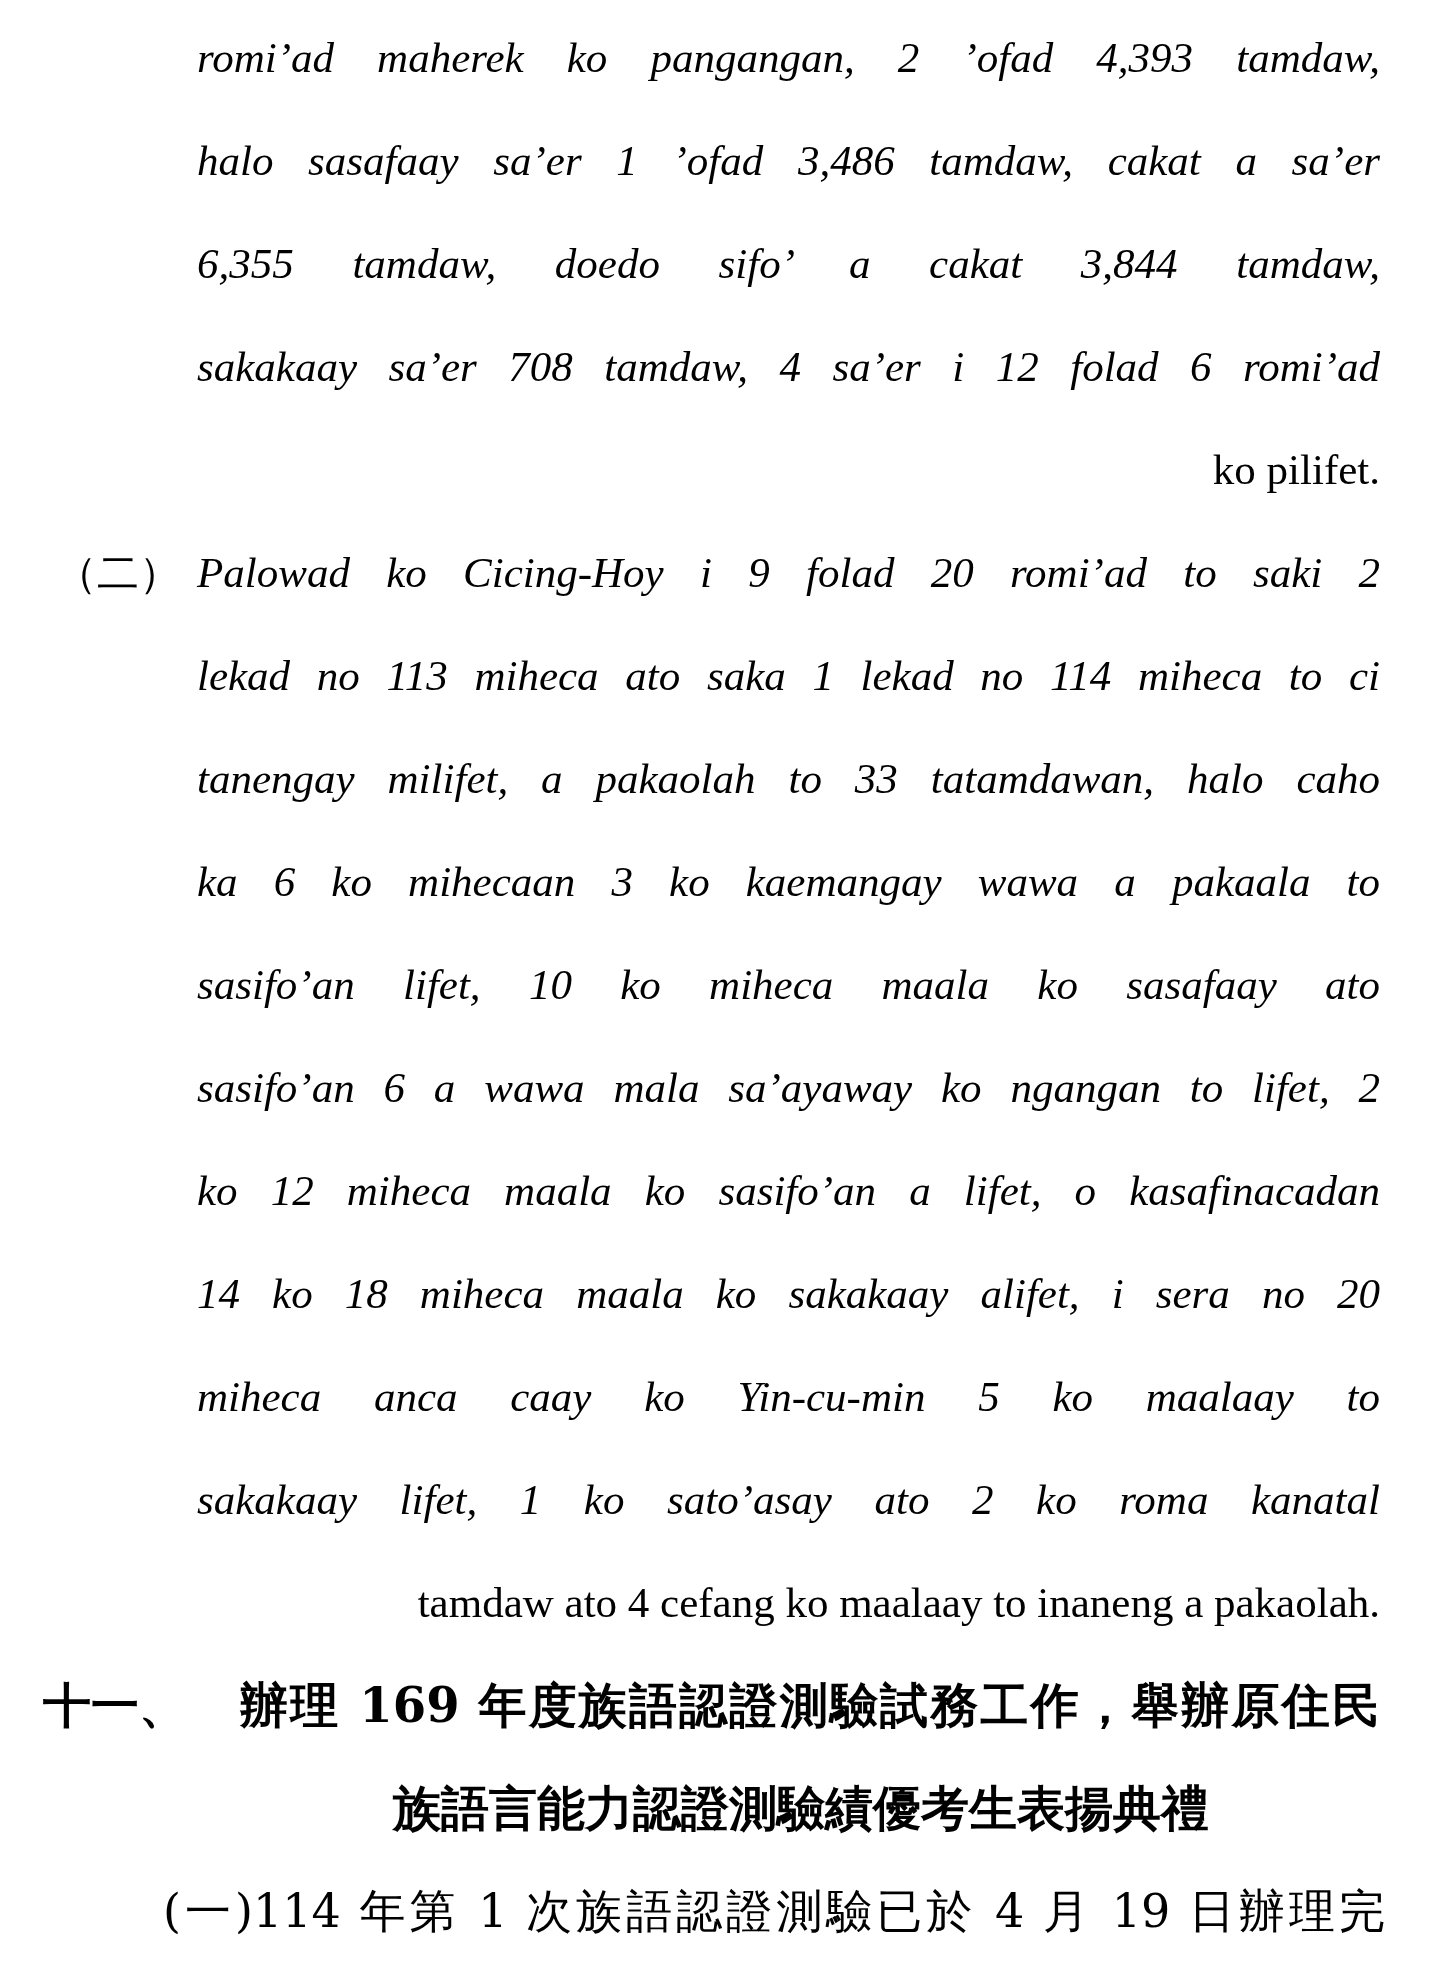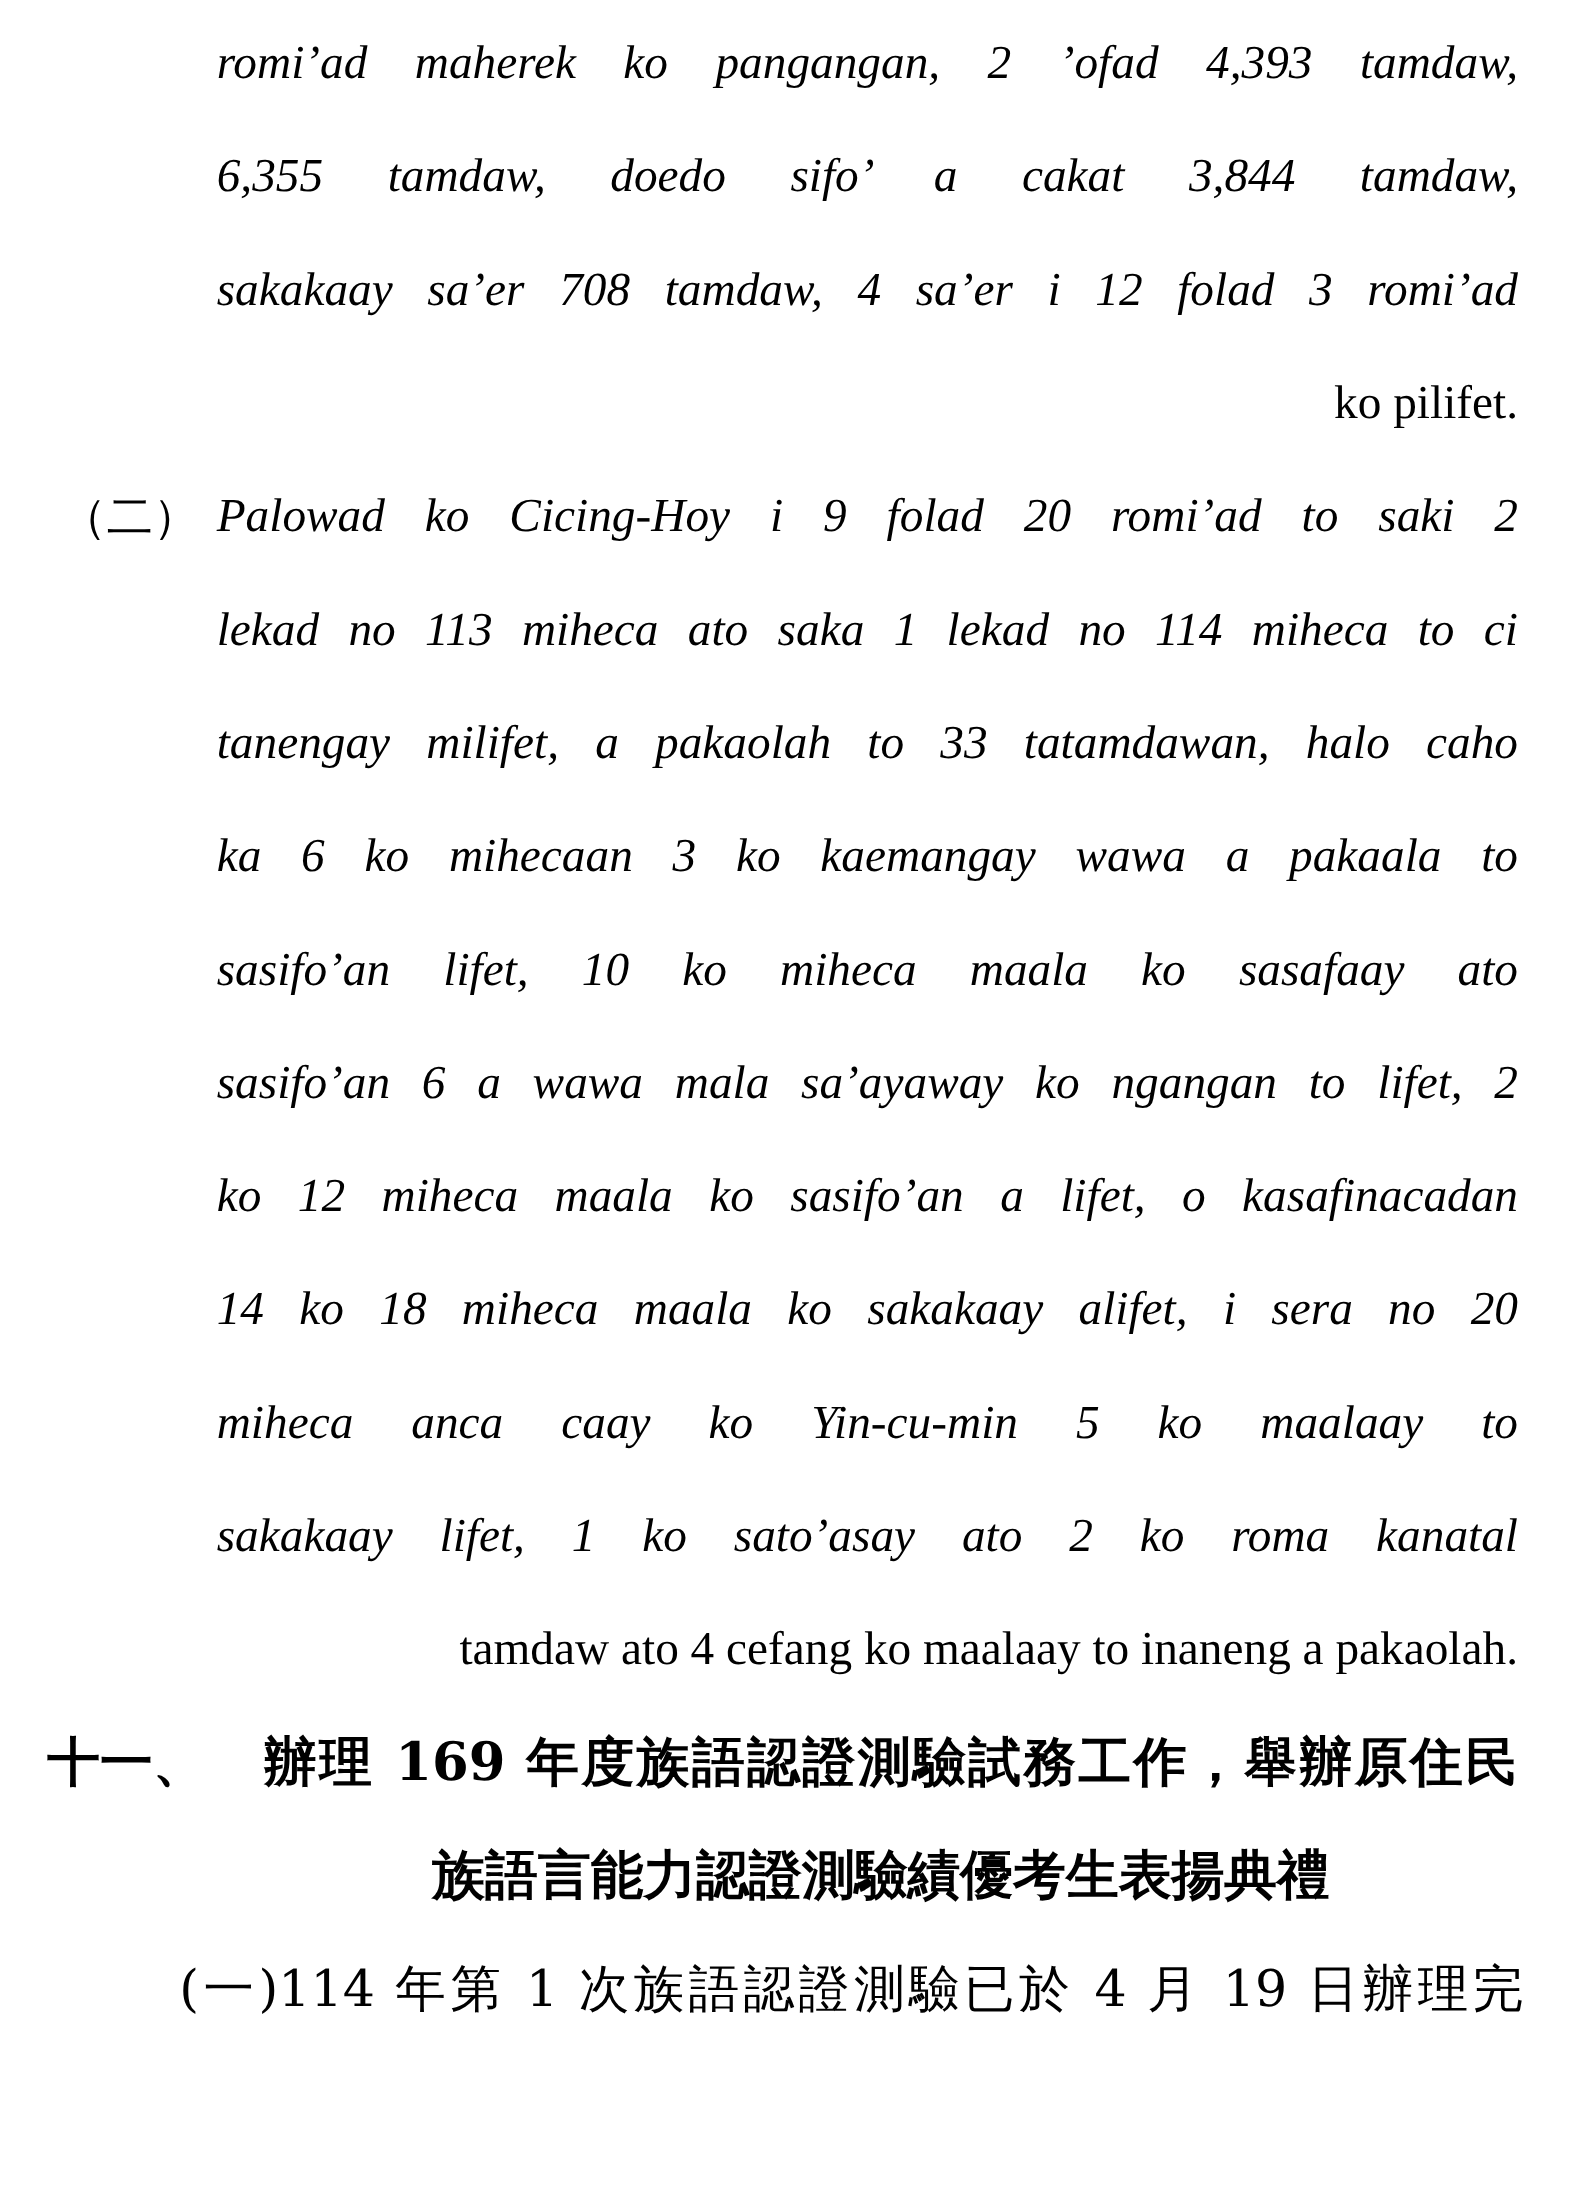--- a/index.html
+++ b/index.html
@@ -94,22 +94,23 @@
     text-align-last: justify;
   }
 </style>
 </head>
 <body>
 
 <div class="doc">
 
   <div>
     <div class="latin-line just">romi’ad maherek ko pangangan, 2 ’ofad 4,393 tamdaw,</div>
+    <div class="latin-line just">halo sasafaay sa’er 1 ’ofad 3,486 tamdaw, cakat a sa’er</div>
     <div class="latin-line just">6,355 tamdaw, doedo sifo’ a cakat 3,844 tamdaw,</div>
-    <div class="latin-line just">sakakaay sa’er 708 tamdaw, 4 sa’er i 12 folad 3 romi’ad</div>
+    <div class="latin-line just">sakakaay sa’er 708 tamdaw, 4 sa’er i 12 folad 6 romi’ad</div>
     <div class="latin-line left">ko pilifet.</div>
   </div>
 
   <div class="item-block">
     <span class="item-marker cn">（二）</span>
     <div class="latin-line just">Palowad ko Cicing-Hoy i 9 folad 20 romi’ad to saki 2</div>
     <div class="latin-line just">lekad no 113 miheca ato saka 1 lekad no 114 miheca to ci</div>
     <div class="latin-line just">tanengay milifet, a pakaolah to 33 tatamdawan, halo caho</div>
     <div class="latin-line just">ka 6 ko mihecaan 3 ko kaemangay wawa a pakaala to</div>
     <div class="latin-line just">sasifo’an lifet, 10 ko miheca maala ko sasafaay ato</div>

